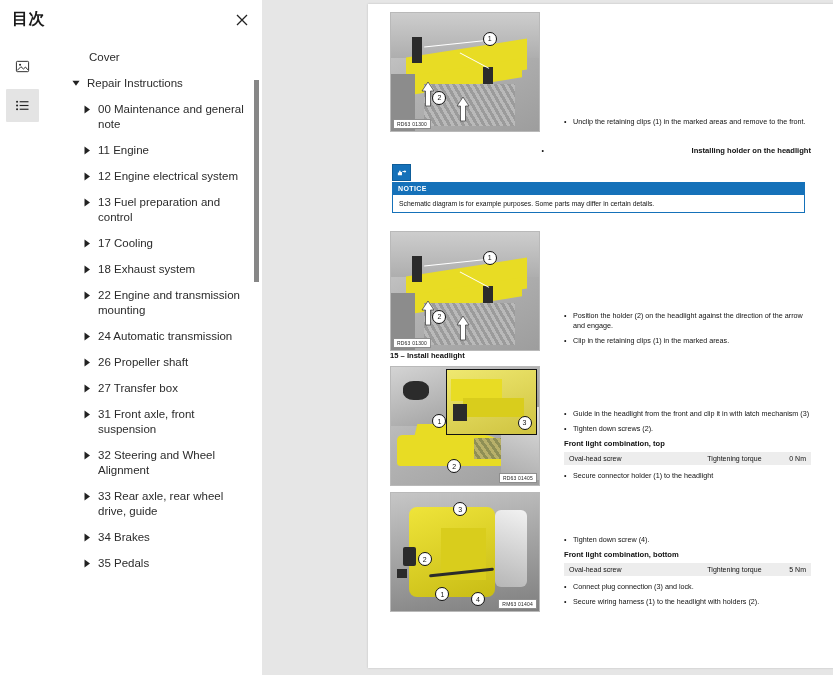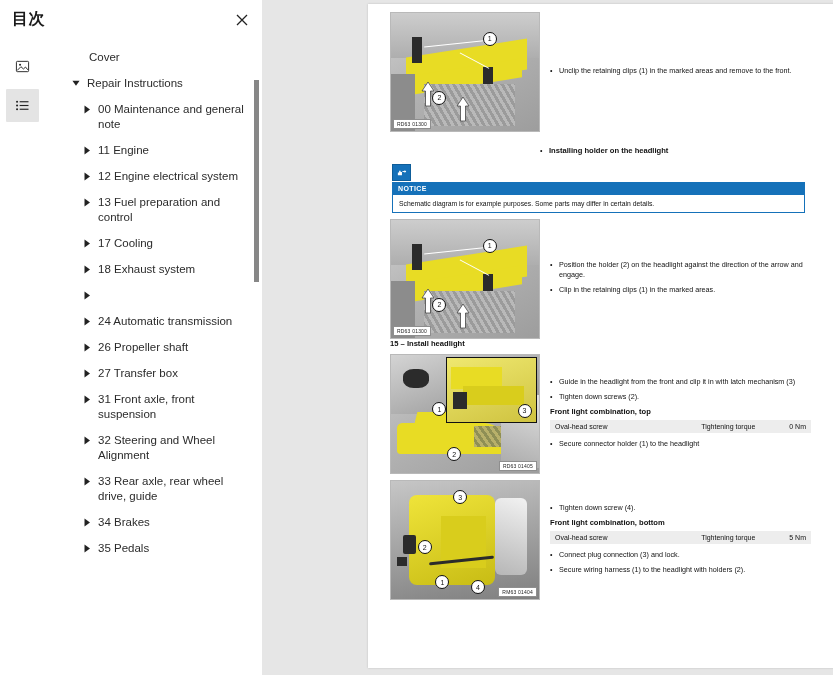--- a/index.html
+++ b/index.html
@@ -71,21 +71,21 @@
     overflow:hidden;
   }
   .page{
     position:absolute;left:106px;top:4px;width:100%;height:664px;
     background:#ffffff;box-shadow:0 0 2px rgba(0,0,0,.18);
     box-sizing:border-box;padding:8px 14px 0 22px;
   }
   .page-inner{position:relative;width:421px;}
 
   
-  .row{display:flex;gap:10px;align-items:center;}
+  .row{display:flex;gap:24px;align-items:flex-end;}
   .fig{
     position:relative;border:1px solid #b9b9b9;background:#d8d8d8;
     overflow:hidden;flex:0 0 auto;
   }
   .figcap{
     position:absolute;left:2px;bottom:2px;background:#ffffff;
     border:1px solid #8e8e8e;font-size:5px;color:#222;
     padding:1px 3px;letter-spacing:.2px;font-family:"Liberation Sans",sans-serif;
   }
   .figcap.rt{left:auto;right:2px;}
@@ -245,20 +245,21 @@
                 </svg>
               </span>
               <span class="lbl">18 Exhaust system</span>
             </div>
             <div class="toc-item lvl1">
               <span class="caret">
                 <svg width="7" height="9" viewBox="0 0 7 9">
                   <path d="M0.5 0.5 L6 4.5 L0.5 8.5 Z" fill="#222"></path>
                 </svg>
               </span>
+              <span class="lbl">22 Engine and transmission mounting</span>
             </div>
             <div class="toc-item lvl1">
               <span class="caret">
                 <svg width="7" height="9" viewBox="0 0 7 9">
                   <path d="M0.5 0.5 L6 4.5 L0.5 8.5 Z" fill="#222"></path>
                 </svg>
               </span>
               <span class="lbl">24 Automatic transmission</span>
             </div>
             <div class="toc-item lvl1">
@@ -354,41 +355,41 @@
             </div>
           </div>
           <div class="bullets">
             <div class="bullet">
               <span class="dot">•</span>
               <span class="txt">Unclip the retaining clips (1) in the marked areas and remove to the front.</span>
             </div>
           </div>
         </div>
 
-        <div style="margin:14px 0 0 150px;">
+        <div style="margin:14px 0 0 150px;text-align:right;">
           <div class="bullet bold">
             <span class="dot">•</span>
             <span class="txt">Installing holder on the headlight</span>
           </div>
         </div>
 
         <div class="notice-wrap">
           <div class="notice-icon">
             <svg width="11" height="10" viewBox="0 0 12 11">
               <rect x="0" y="0" width="12" height="11" fill="#1571b9"></rect>
               <path d="M2 5 L2 8 L6.5 8 L6.5 4.5 L5 4.5 L5 3 L3.4 3 L3.4 5 Z" fill="#fff"></path>
               <rect x="7" y="3.4" width="3.6" height="1" fill="#fff"></rect>
               <path d="M9.4 2.2 L11.2 3.9 L9.4 5.6 Z" fill="#fff"></path>
             </svg>
           </div>
           <div class="notice-bar">NOTICE</div>
           <div class="notice-body">Schematic diagram is for example purposes. Some parts may differ in certain details.</div>
         </div>
 
-        <div class="row" style="margin-top:6px;">
+        <div class="row" style="margin-top:18px;">
           <div class="fig" style="width:148px;height:118px;">
             <div class="photo">
               <div class="ph-g" style="left:0;top:0;width:100%;height:38%;background:linear-gradient(180deg,#cdcdcd,#aeaeae);"></div>
               <div class="ph-y" style="left:10%;top:30%;width:82%;height:26%;transform:skewY(-9deg);"></div>
               <div class="ph-y" style="left:14%;top:46%;width:74%;height:16%;transform:skewY(-9deg);"></div>
               <div class="ph-d" style="left:14%;top:20%;width:7%;height:22%;"></div>
               <div class="ph-d" style="left:62%;top:46%;width:7%;height:24%;"></div>
               <div class="ph-l" style="left:22%;top:60%;width:62%;height:36%;background:repeating-linear-gradient(60deg,#b9b9b9 0 3px,#9b9b9b 3px 6px);"></div>
               <div class="ph-g" style="left:0;top:52%;width:16%;height:48%;"></div>
               <div class="leader" style="left:22%;top:25%;width:45%;transform:rotate(-6deg);"></div>

